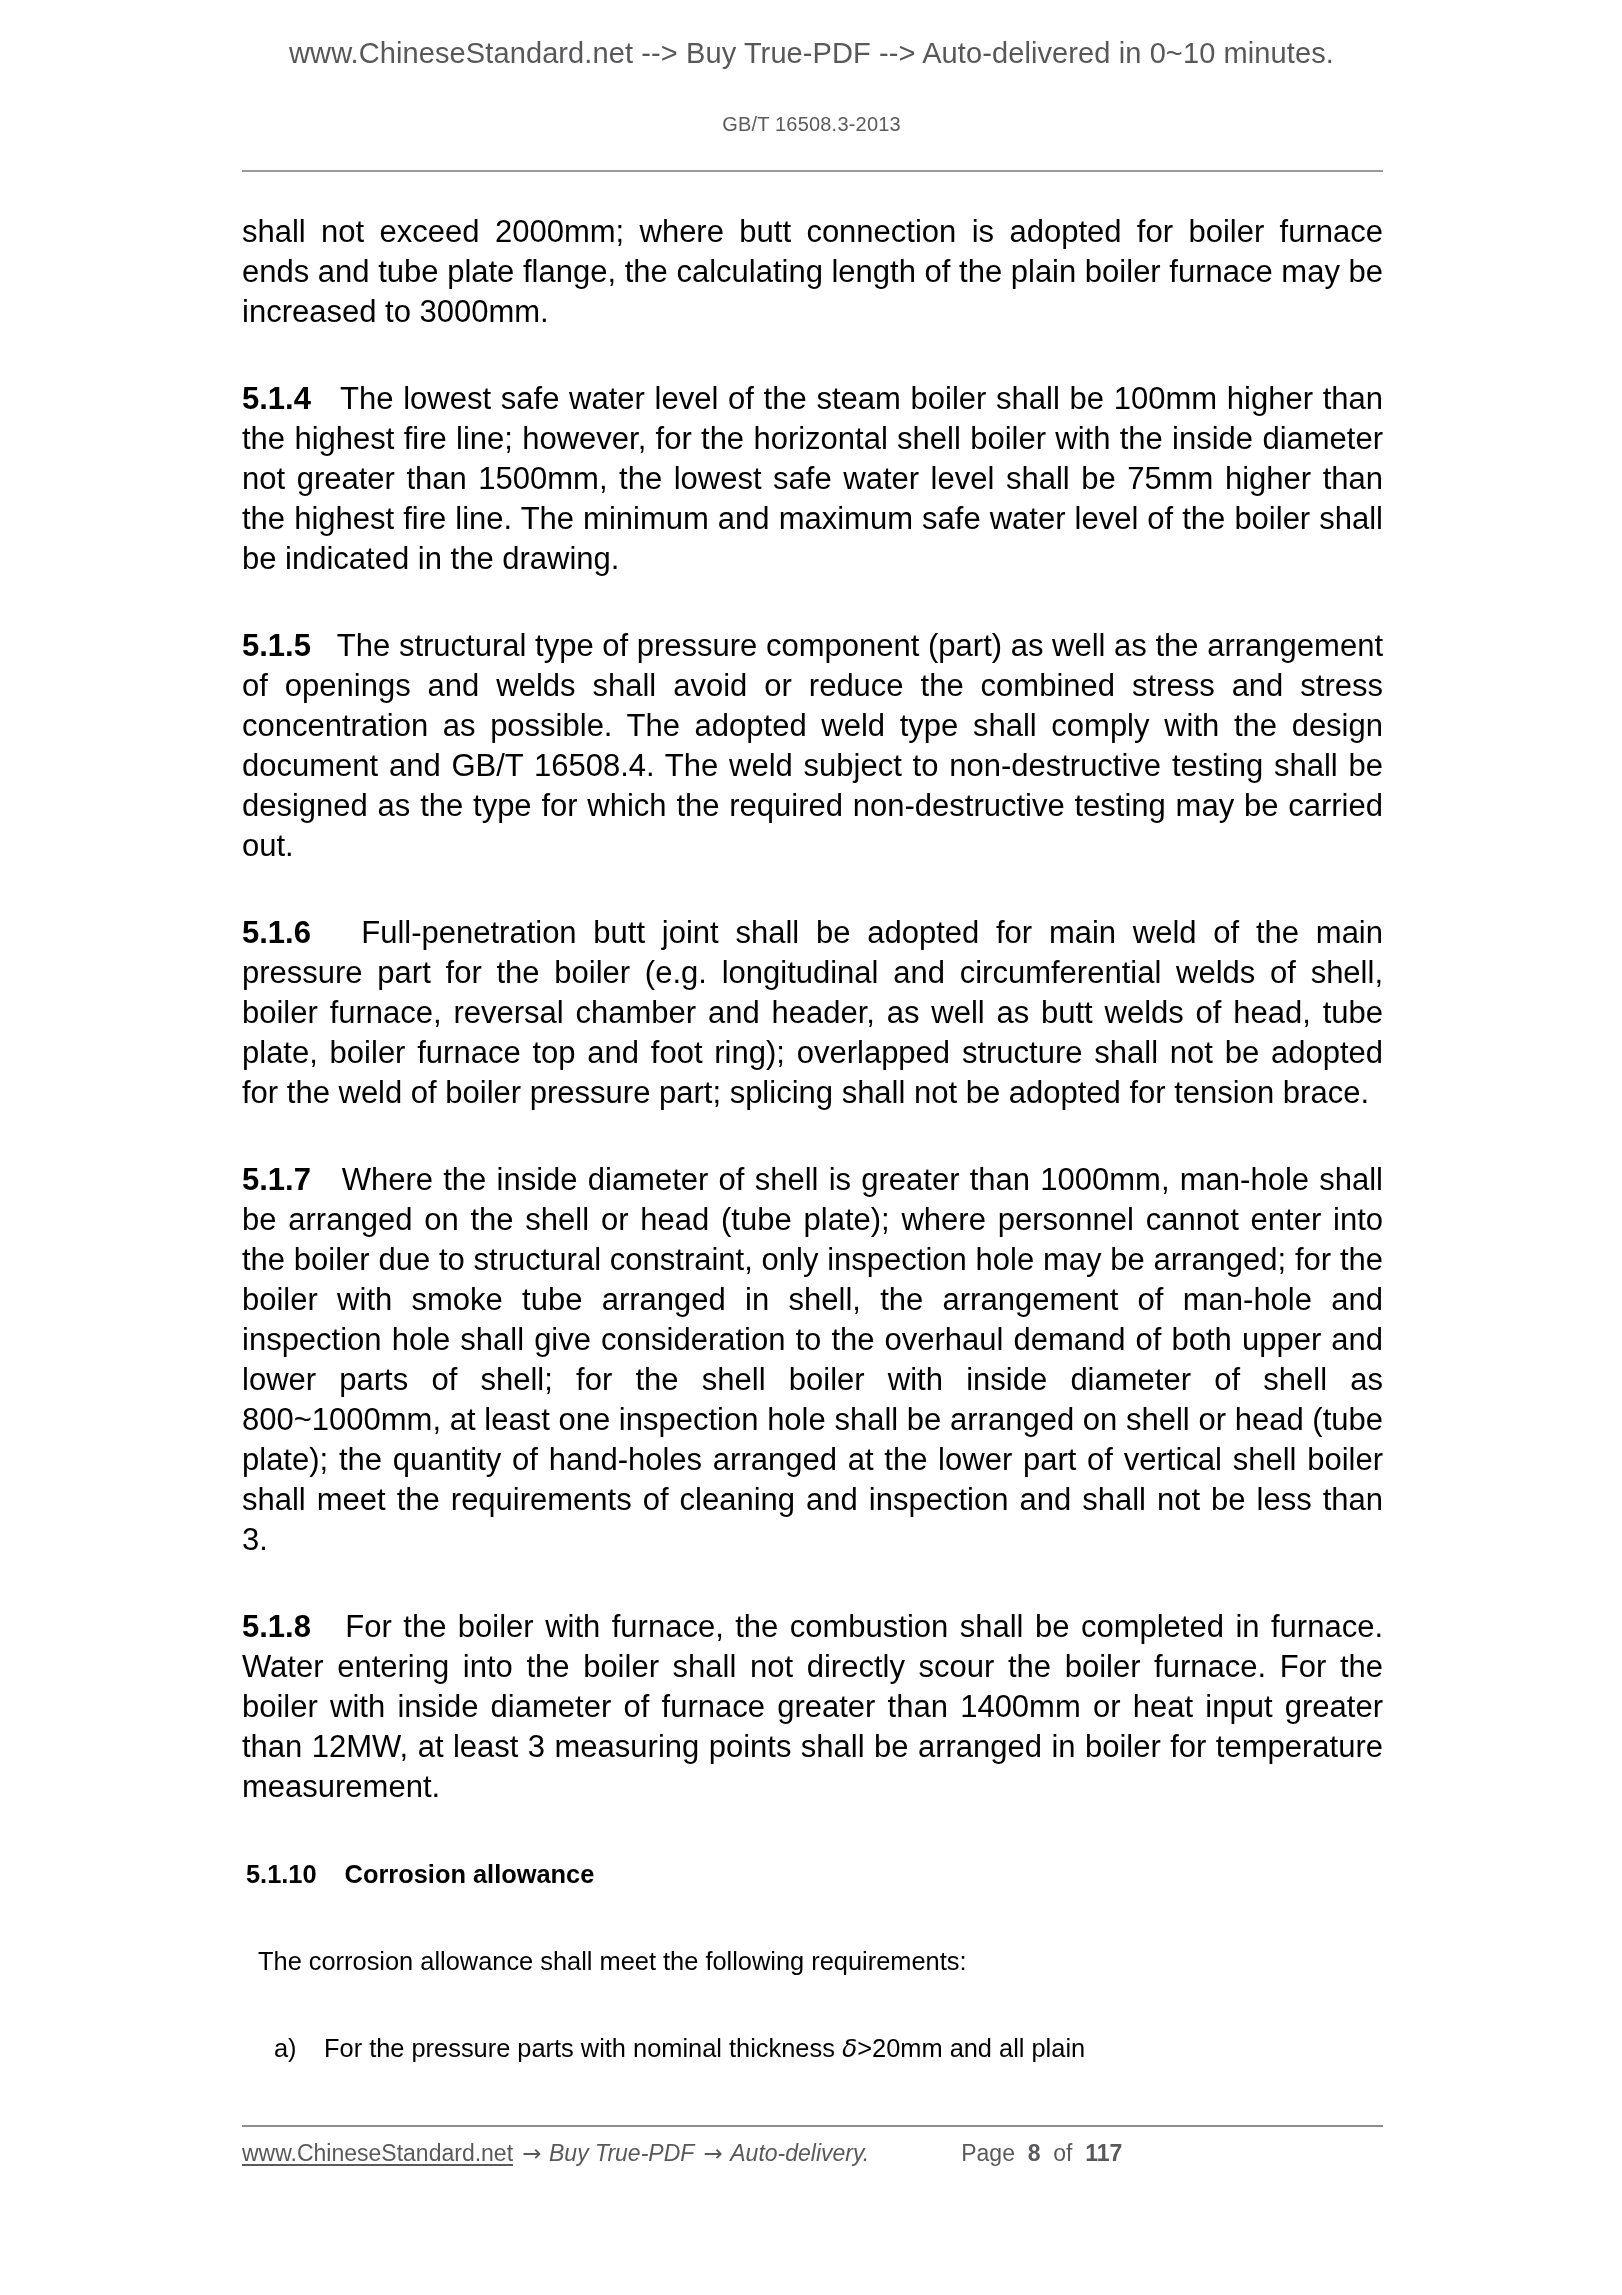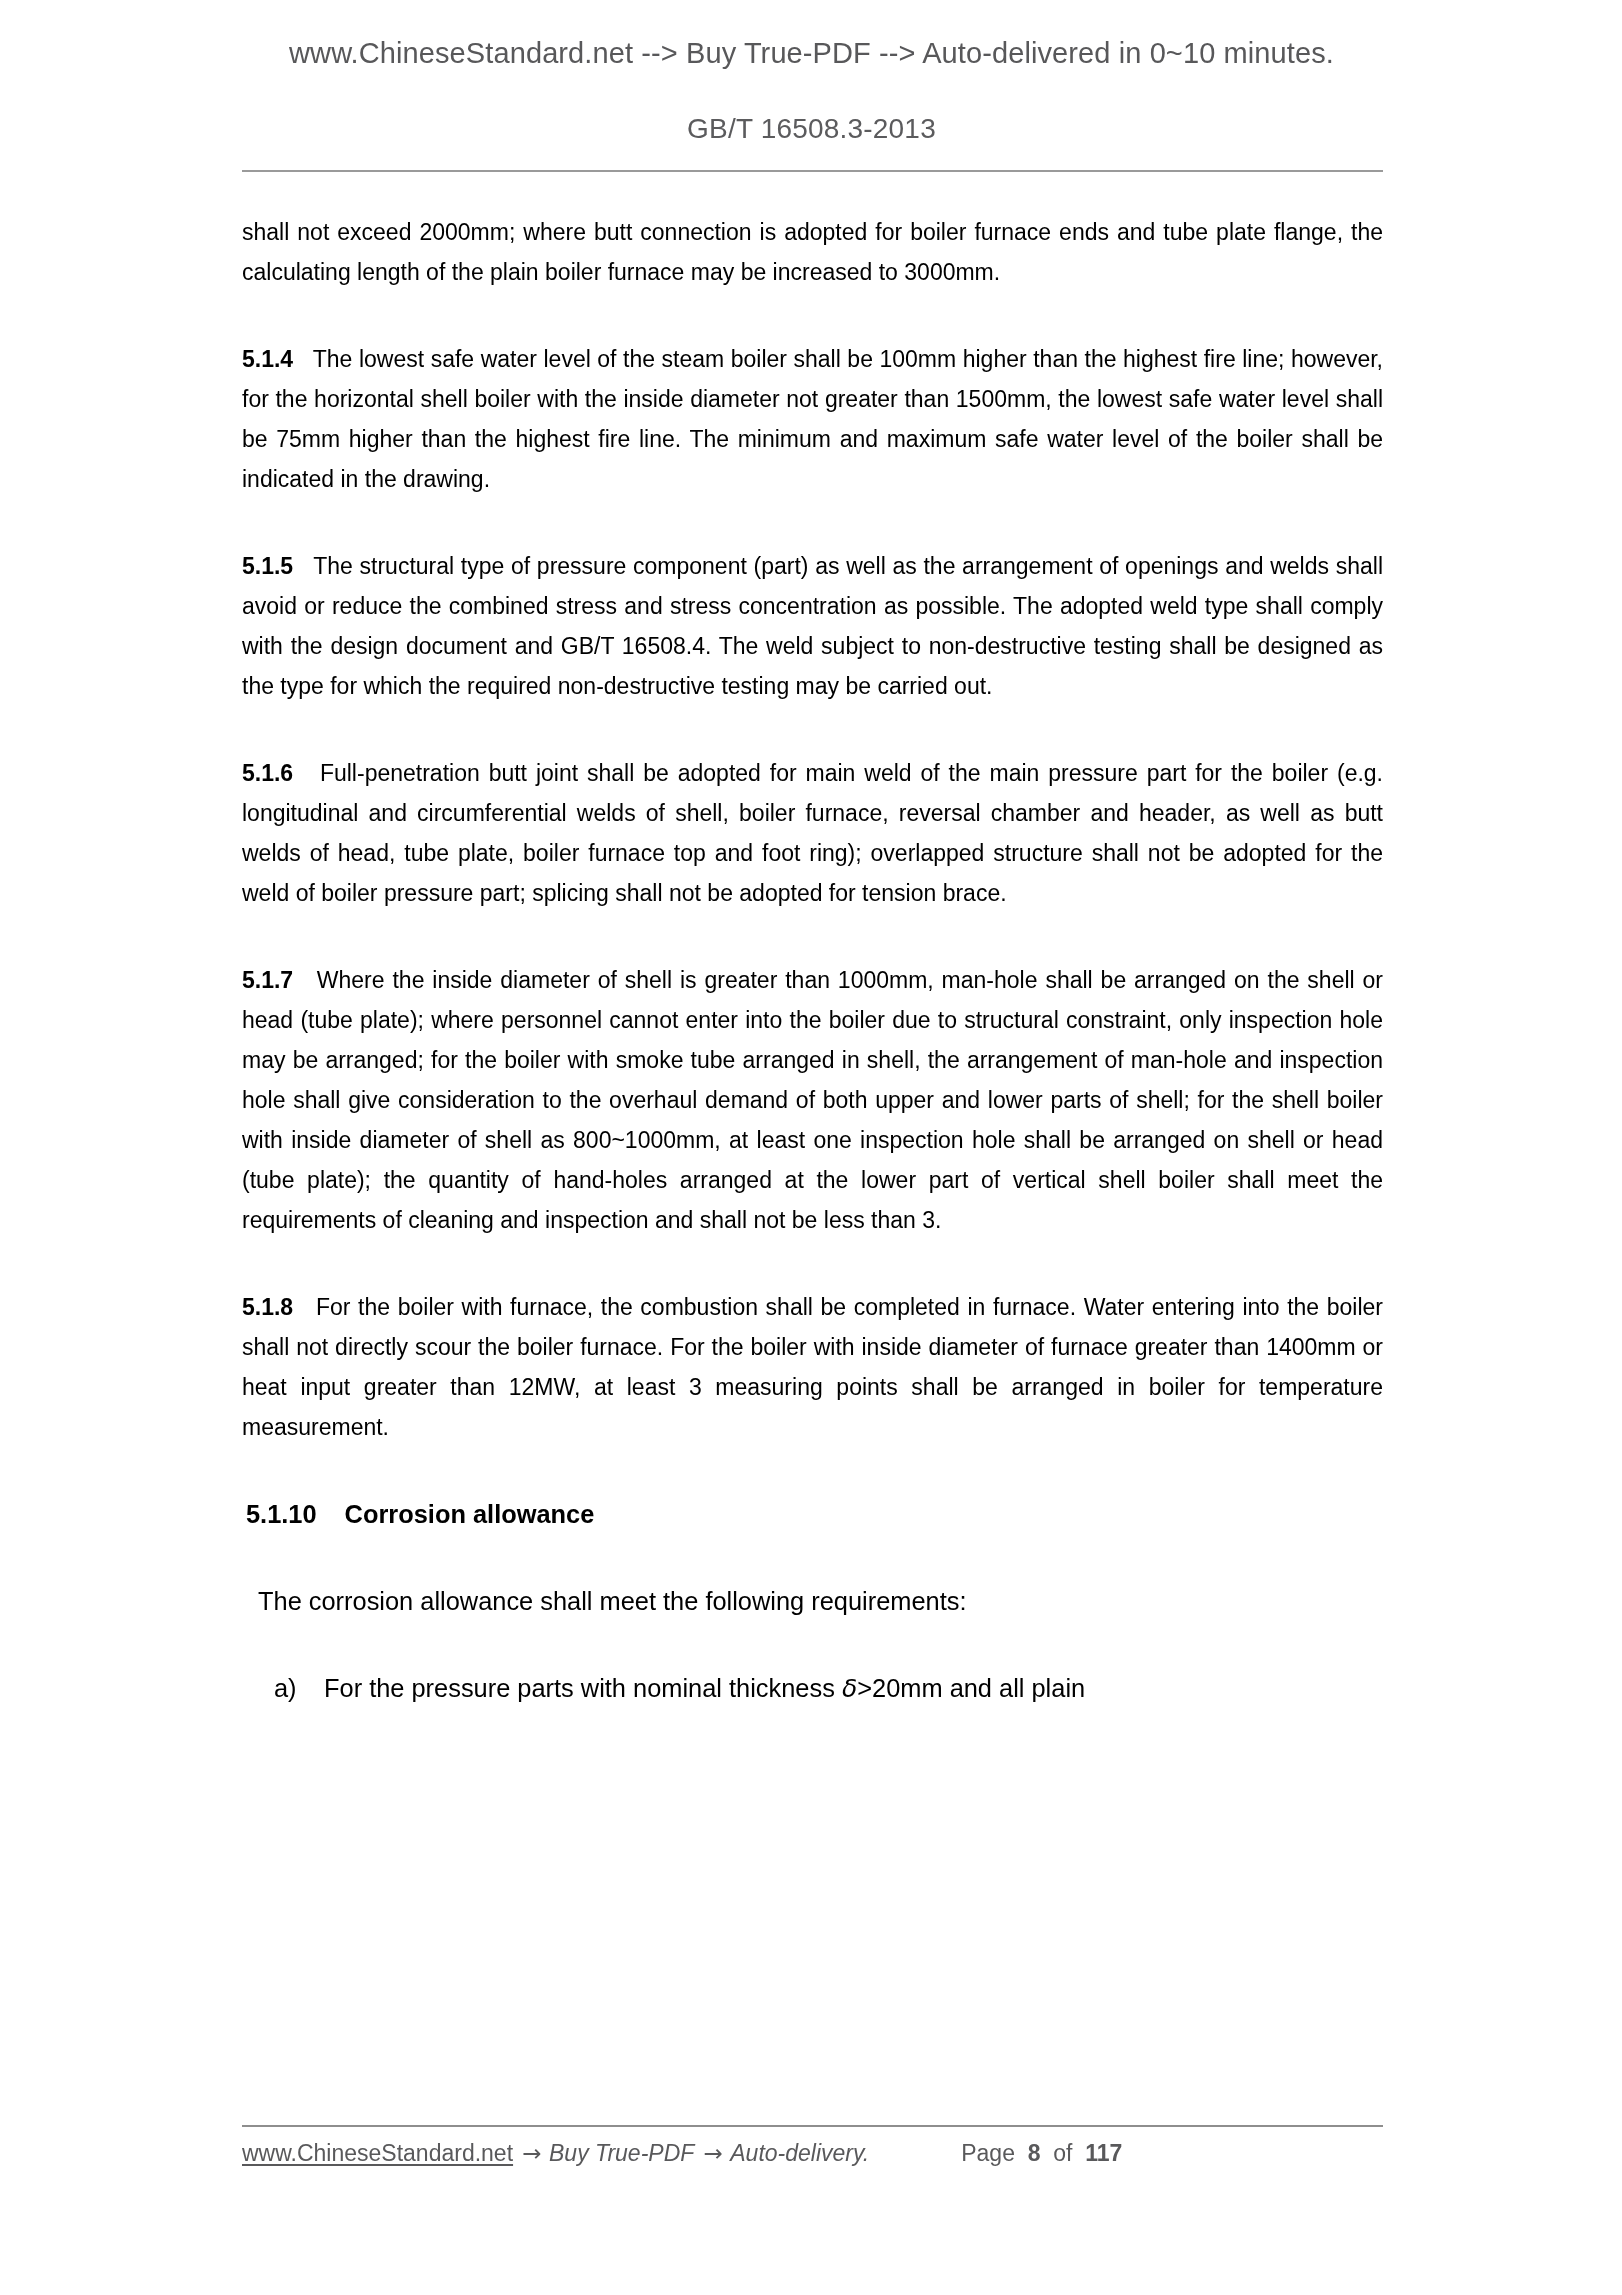--- a/index.html
+++ b/index.html
@@ -30,42 +30,42 @@
     color: #58585a;
     letter-spacing: 0.1px;
     white-space: nowrap;
   }
   .std-no {
     position: absolute;
     left: 0;
     top: 113px;
     width: 1623px;
     text-align: center;
-    font-size: 28px;
+    font-size: 20px;
     color: #5b5b5d;
     letter-spacing: 0.2px;
   }
   .header-rule {
     position: absolute;
     left: 242px;
     top: 170px;
     width: 1141px;
     height: 1.7px;
     background: #9a9a9a;
   }
 
   
   .body-col {
     position: absolute;
     left: 242px;
     top: 212px;
     width: 1141px;
   }
   .para {
-    font-size: 23px;
+    font-size: 31px;
     line-height: 40px;
     text-align: justify;
     text-justify: inter-word;
     margin: 0 0 25px 0;
     color: #000000;
     -webkit-hyphens: none;
     hyphens: none;
   }
   .num {
     font-weight: bold;

